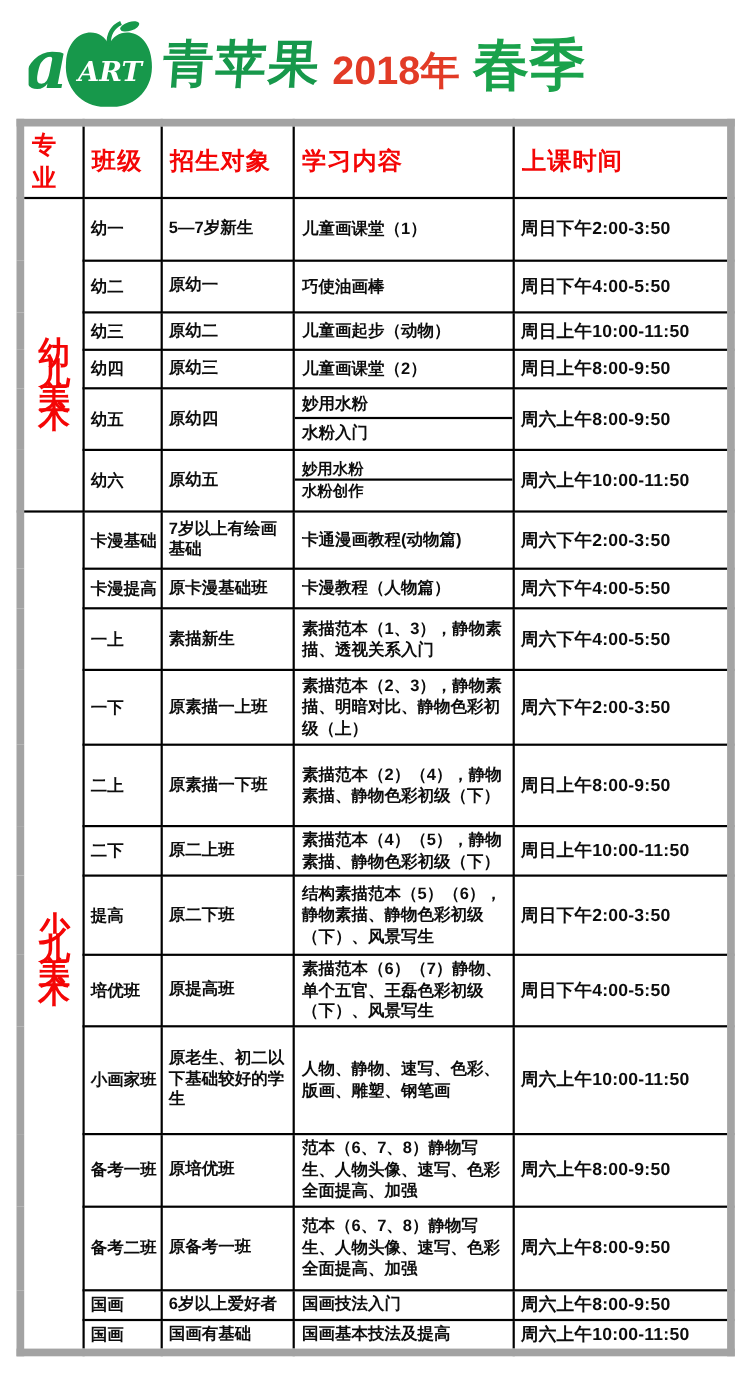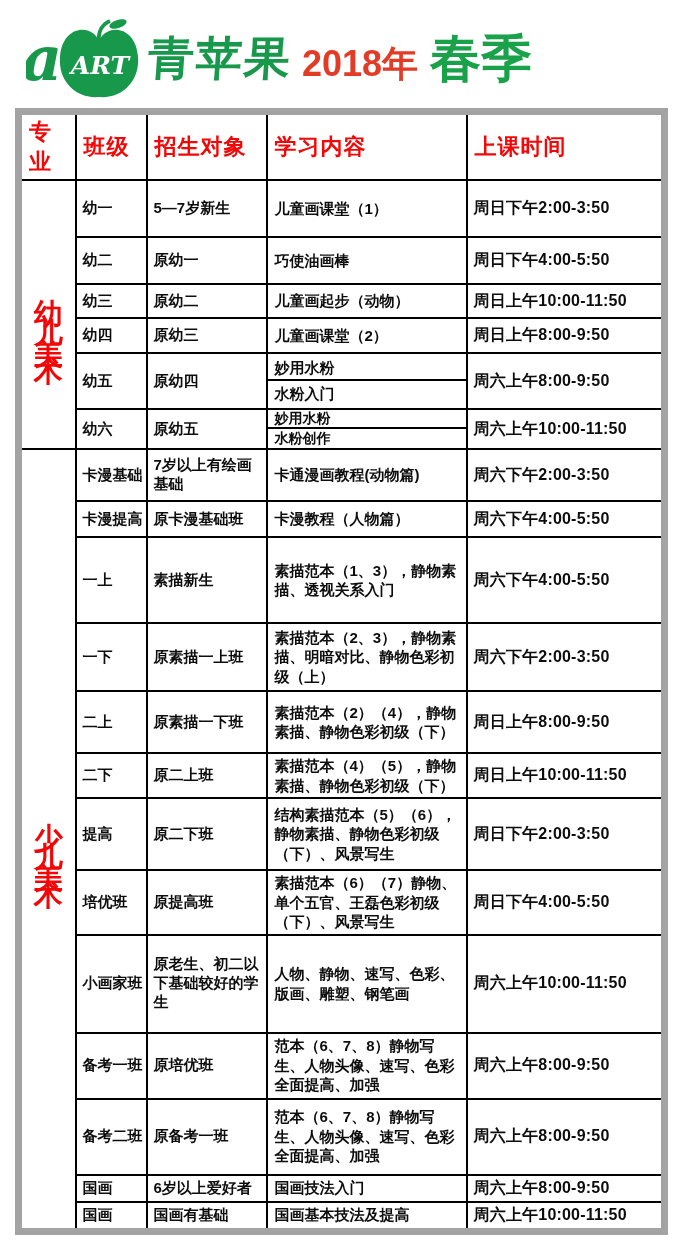--- a/index.html
+++ b/index.html
@@ -132,21 +132,21 @@
       </tr>
       <tr style="height:56px">
         <td class="cls">幼五</td>
         <td class="tgt">原幼四</td>
         <td class="cnt split f5">
           <div class="sub">妙用水粉</div>
           <div class="sub">水粉入门</div>
         </td>
         <td class="time">周六上午8:00-9:50</td>
       </tr>
-      <tr style="height:40px">
+      <tr style="height:56px">
         <td class="cls">幼六</td>
         <td class="tgt">原幼五</td>
         <td class="cnt split f6">
           <div class="sub">妙用水粉</div>
           <div class="sub">水粉创作</div>
         </td>
         <td class="time">周六上午10:00-11:50</td>
       </tr>
 
       <tr style="height:52px">
@@ -157,33 +157,33 @@
         <td class="tgt">7岁以上有绘画基础</td>
         <td class="cnt">卡通漫画教程(动物篇)</td>
         <td class="time">周六下午2:00-3:50</td>
       </tr>
       <tr style="height:36px">
         <td class="cls">卡漫提高</td>
         <td class="tgt">原卡漫基础班</td>
         <td class="cnt">卡漫教程（人物篇）</td>
         <td class="time">周六下午4:00-5:50</td>
       </tr>
-      <tr style="height:86px">
+      <tr style="height:56px">
         <td class="cls">一上</td>
         <td class="tgt">素描新生</td>
         <td class="cnt">素描范本（1、3），静物素描、透视关系入门</td>
         <td class="time">周六下午4:00-5:50</td>
       </tr>
       <tr style="height:68px">
         <td class="cls">一下</td>
         <td class="tgt">原素描一上班</td>
         <td class="cnt">素描范本（2、3），静物素描、明暗对比、静物色彩初级（上）</td>
         <td class="time">周六下午2:00-3:50</td>
       </tr>
-      <tr style="height:62px">
+      <tr style="height:74px">
         <td class="cls">二上</td>
         <td class="tgt">原素描一下班</td>
         <td class="cnt">素描范本（2）（4），静物素描、静物色彩初级（下）</td>
         <td class="time">周日上午8:00-9:50</td>
       </tr>
       <tr style="height:45px">
         <td class="cls">二下</td>
         <td class="tgt">原二上班</td>
         <td class="cnt">素描范本（4）（5），静物素描、静物色彩初级（下）</td>
         <td class="time">周日上午10:00-11:50</td>

